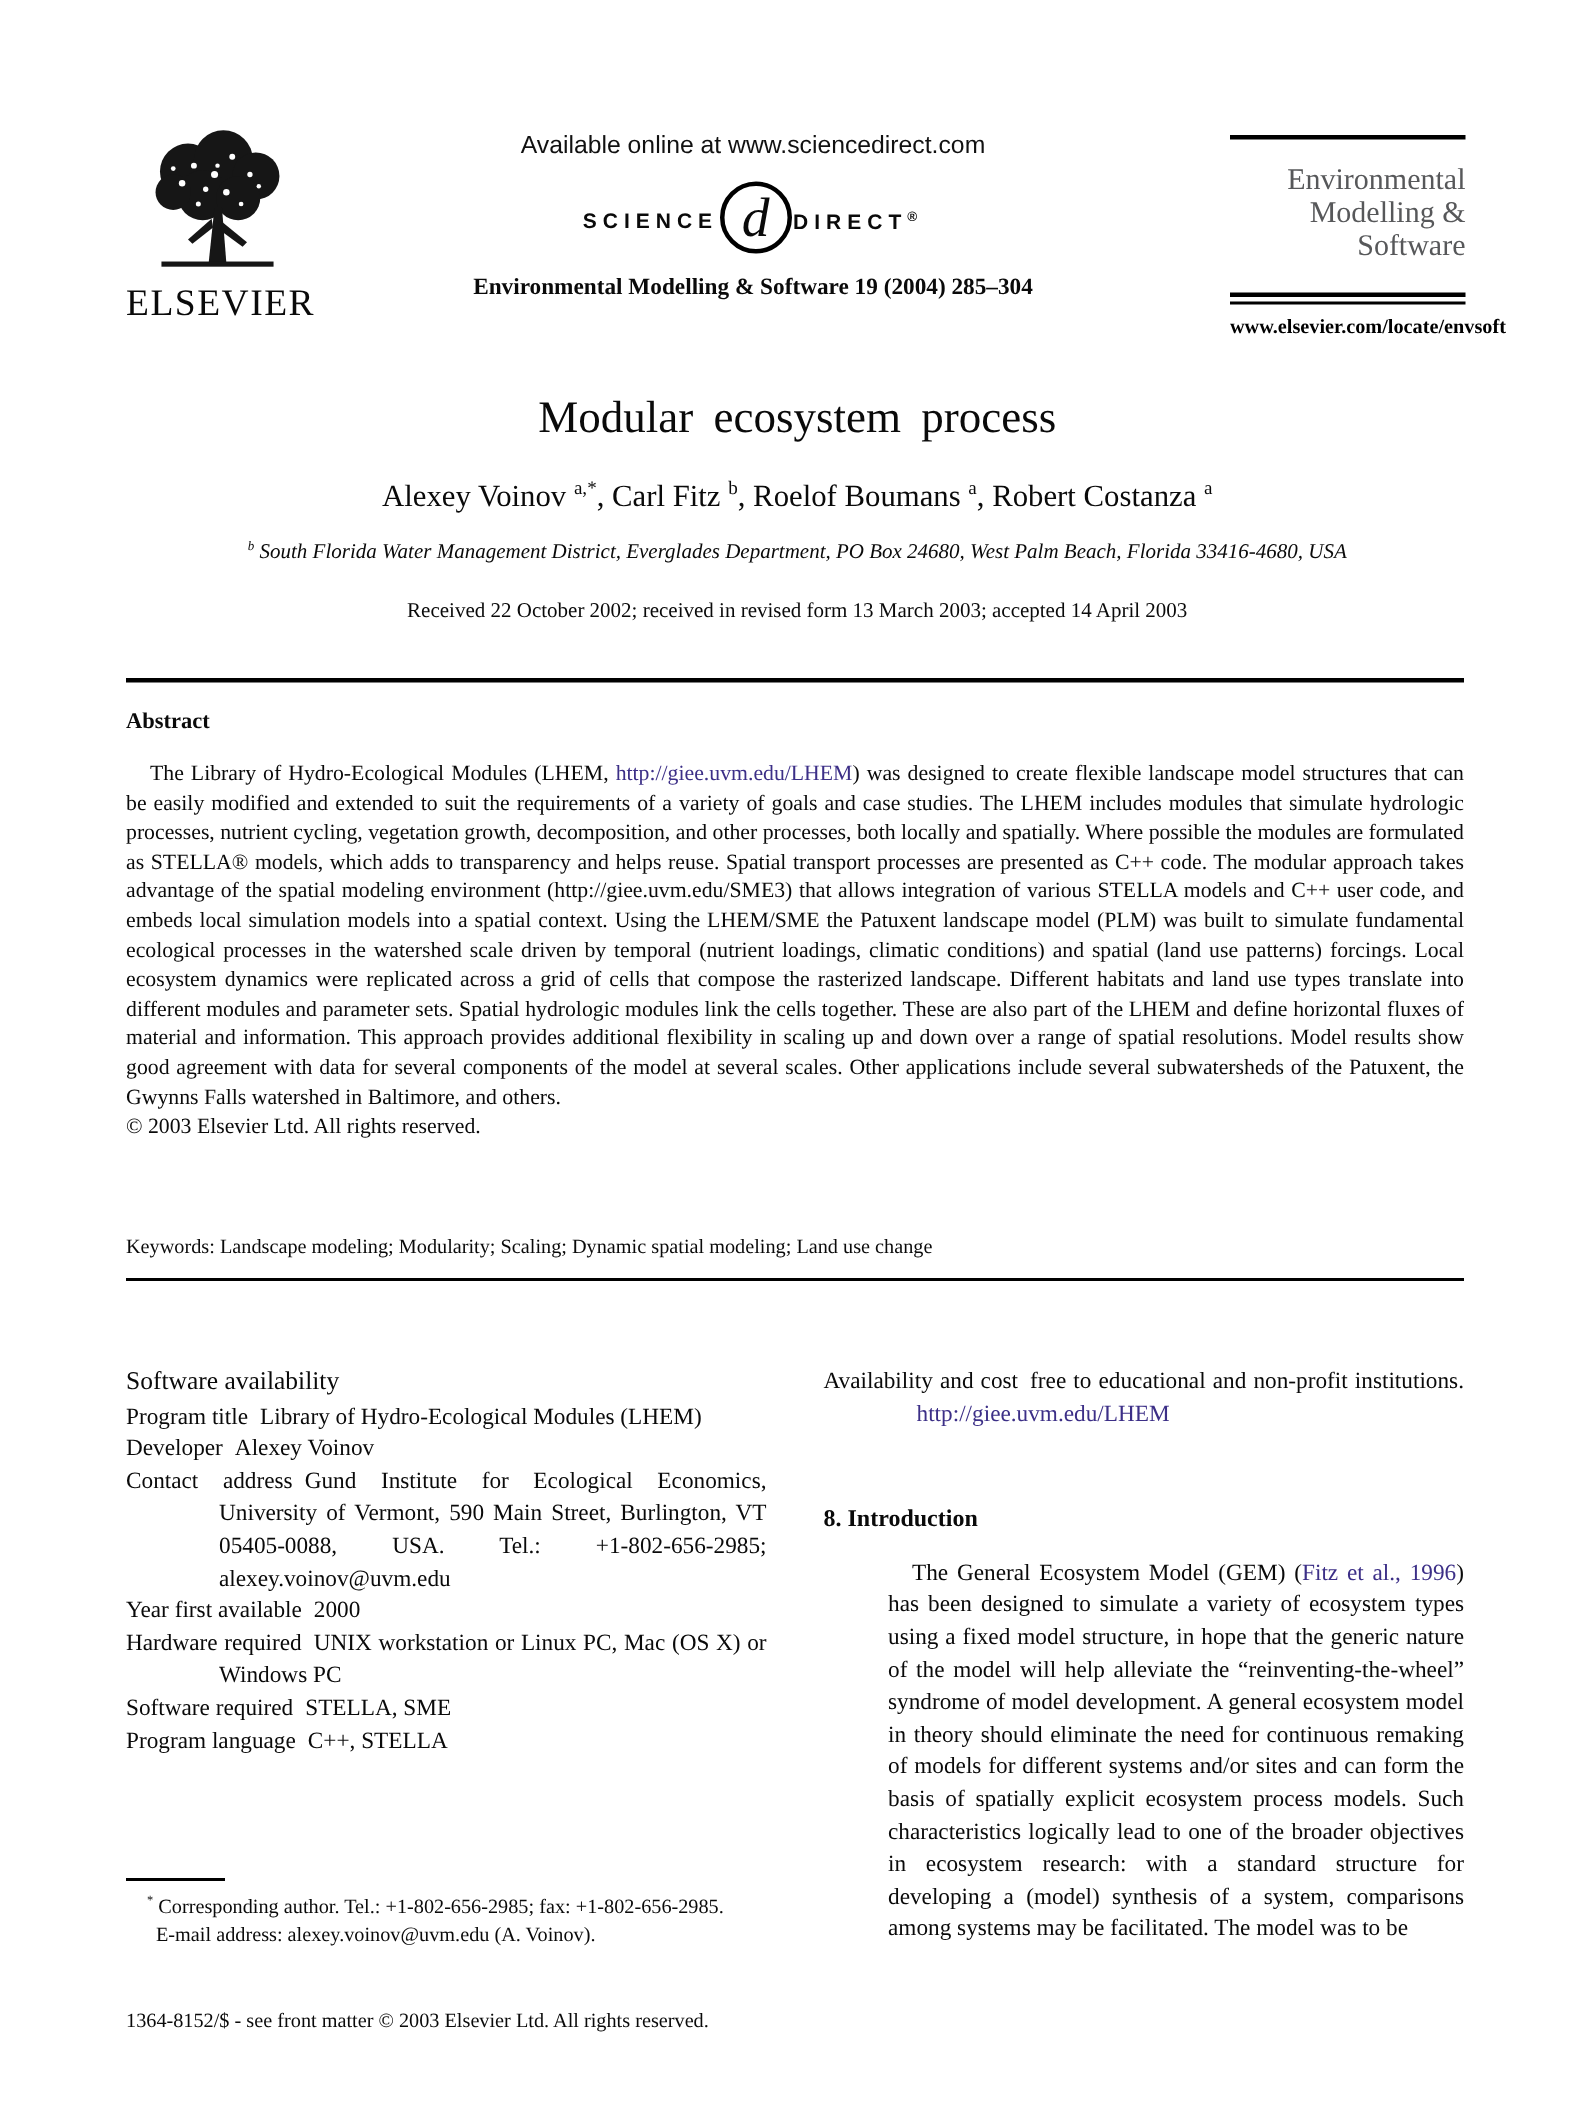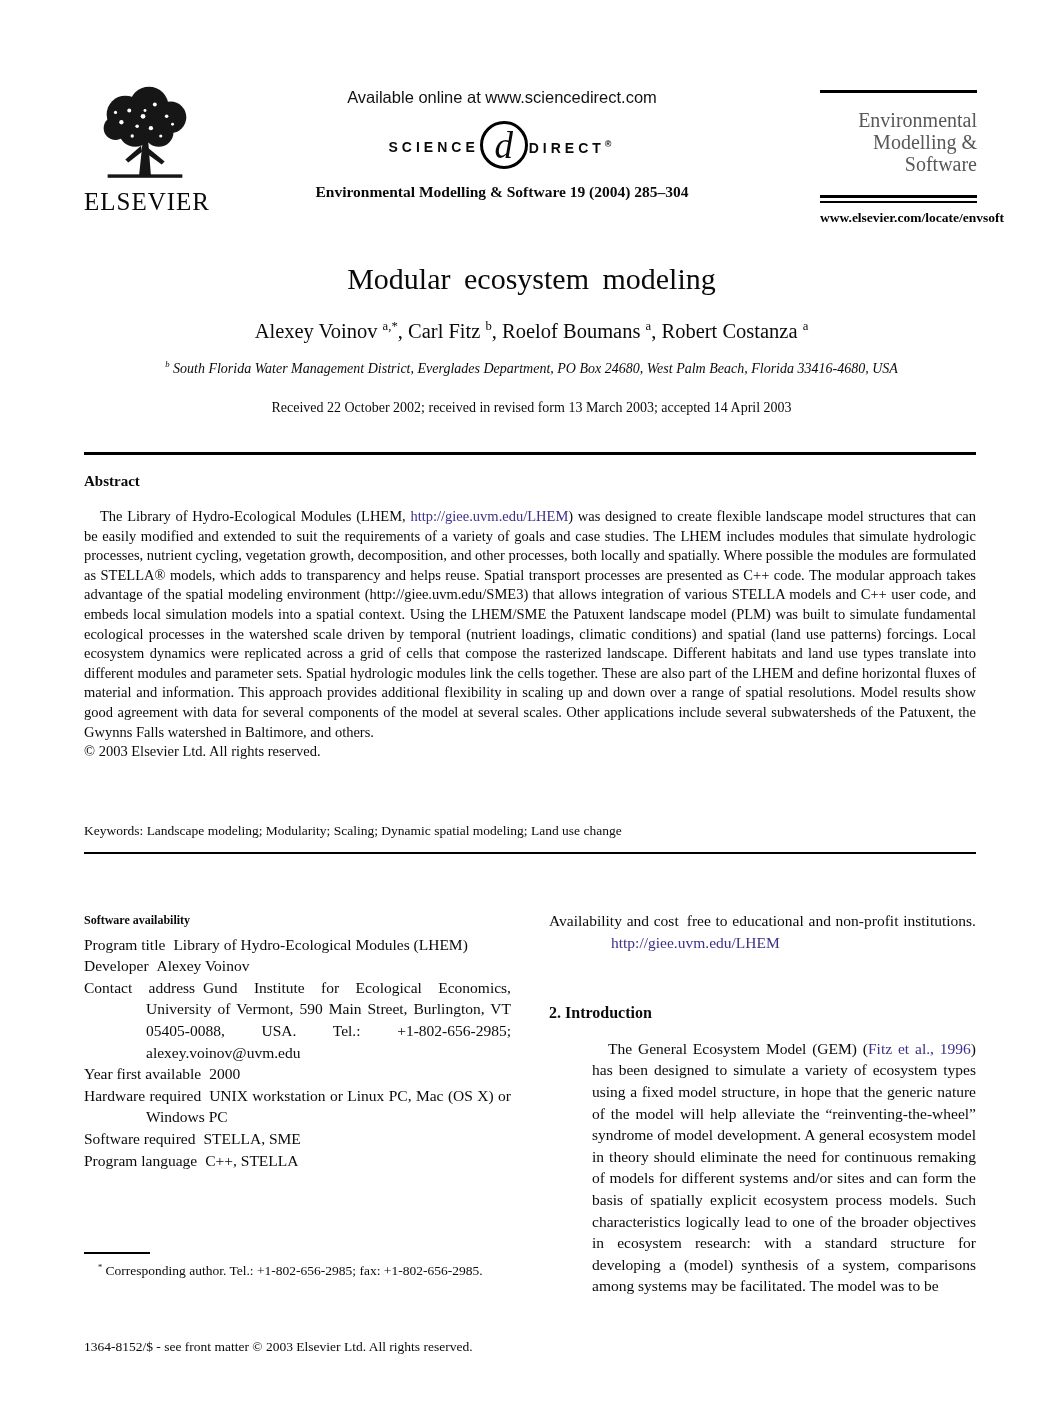--- a/index.html
+++ b/index.html
@@ -49,21 +49,21 @@
   .abs-head{left:84px;top:473px;font-size:15px;font-weight:bold;}
   .abs-body{left:84px;top:507px;width:892px;font-size:14.5px;line-height:19.6px;text-align:justify;text-indent:16px;}
   .copyright{text-indent:0;text-align:left;}
   .keywords{left:84px;top:823px;width:892px;font-size:13.5px;}
   .rule-thin{left:84px;top:852px;width:892px;height:1.5px;background:#000;}
 
   
   .col{width:427px;font-size:15.5px;line-height:21.6px;}
   .left-col{left:84px;top:910px;}
   .right-col{left:549px;top:910px;}
-  .sec-head{font-weight:bold;font-size:12px;margin:0 0 2px 0;}
+  .sec-head{font-weight:normal;font-size:17px;margin:0 0 2px 0;}
   .sa-entry{padding-left:62px;text-indent:-62px;text-align:justify;}
   .intro-head{font-weight:bold;font-size:16px;margin-top:49px;}
   .intro-para{margin-top:14px;text-align:justify;text-indent:16px;margin-left:43px;}
 
   
   .footnote{left:84px;top:1252px;width:427px;font-size:13.5px;line-height:19.5px;}
   .fn-rule{width:66px;height:1.5px;background:#000;margin-bottom:7px;}
   .fn-l1{text-indent:14px;text-align:justify;}
   .fn-l2{text-indent:20px;}
   .footer{left:84px;top:1337px;width:470px;font-size:13.5px;line-height:20px;}
@@ -121,21 +121,21 @@
     <div class="rh-rule"></div>
     <div class="rh-name">
       <div>Environmental</div>
       <div>Modelling &amp; Software</div>
     </div>
     <div class="rh-double-a"></div>
     <div class="rh-double-b"></div>
     <div class="rh-url lnk" style="color:#000000;">www.elsevier.com/locate/envsoft</div>
   </div>
 
-  <div class="abs title">Modular ecosystem modeling</div>
+  <div class="abs title">Modular ecosystem process</div>
   <div class="abs authors">Alexey Voinov <sup>a,*</sup>, Carl Fitz <sup>b</sup>, Roelof Boumans <sup>a</sup>, Robert Costanza <sup>a</sup></div>
   <div class="abs affils">
       <div class="affil-line"><sup>b</sup> South Florida Water Management District, Everglades Department, PO Box 24680, West Palm Beach, Florida 33416-4680, USA</div>
     </div>
   <div class="abs received">Received 22 October 2002; received in revised form 13 March 2003; accepted 14 April 2003</div>
 
   <div class="abs rule-thick"></div>
   <div class="abs abs-head">Abstract</div>
   <div class="abs abs-body">
     <div>The Library of Hydro-Ecological Modules (LHEM, <span class="lnk">http://giee.uvm.edu/LHEM</span>) was designed to create flexible landscape model structures that can be easily modified and extended to suit the requirements of a variety of goals and case studies. The LHEM includes modules that simulate hydrologic processes, nutrient cycling, vegetation growth, decomposition, and other processes, both locally and spatially. Where possible the modules are formulated as STELLA® models, which adds to transparency and helps reuse. Spatial transport processes are presented as C++ code. The modular approach takes advantage of the spatial modeling environment (http://giee.uvm.edu/SME3) that allows integration of various STELLA models and C++ user code, and embeds local simulation models into a spatial context. Using the LHEM/SME the Patuxent landscape model (PLM) was built to simulate fundamental ecological processes in the watershed scale driven by temporal (nutrient loadings, climatic conditions) and spatial (land use patterns) forcings. Local ecosystem dynamics were replicated across a grid of cells that compose the rasterized landscape. Different habitats and land use types translate into different modules and parameter sets. Spatial hydrologic modules link the cells together. These are also part of the LHEM and define horizontal fluxes of material and information. This approach provides additional flexibility in scaling up and down over a range of spatial resolutions. Model results show good agreement with data for several components of the model at several scales. Other applications include several subwatersheds of the Patuxent, the Gwynns Falls watershed in Baltimore, and others.</div>
@@ -152,26 +152,27 @@
         <div class="sa-entry">Contact address<span class="gap" style="width: 8px;"></span>Gund Institute for Ecological Economics, University of Vermont, 590 Main Street, Burlington, VT 05405-0088, USA. Tel.: +1-802-656-2985; alexey.voinov@uvm.edu</div>
         <div class="sa-entry">Year first available<span class="gap" style="width: 8px;"></span>2000</div>
         <div class="sa-entry">Hardware required<span class="gap" style="width: 8px;"></span>UNIX workstation or Linux PC, Mac (OS X) or Windows PC</div>
         <div class="sa-entry">Software required<span class="gap" style="width: 8px;"></span>STELLA, SME</div>
         <div class="sa-entry">Program language<span class="gap" style="width: 8px;"></span>C++, STELLA</div>
       </div>
   </div>
 
   <div class="abs col right-col">
     <div class="sa-entry">Availability and cost<span class="gap" style="width: 8px;"></span>free to educational and non-profit institutions. <span class="lnk">http://giee.uvm.edu/LHEM</span></div>
-    <div class="intro-head">2. Introduction</div>
+    <div class="intro-head">8. Introduction</div>
     <div class="intro-para">The General Ecosystem Model (GEM) (<span class="lnk">Fitz et al., 1996</span>) has been designed to simulate a variety of ecosystem types using a fixed model structure, in hope that the generic nature of the model will help alleviate the “reinventing-the-wheel” syndrome of model development. A general ecosystem model in theory should eliminate the need for continuous remaking of models for different systems and/or sites and can form the basis of spatially explicit ecosystem process models. Such characteristics logically lead to one of the broader objectives in ecosystem research: with a standard structure for developing a (model) synthesis of a system, comparisons among systems may be facilitated. The model was to be</div>
   </div>
 
   <div class="abs footnote">
     <div class="fn-rule"></div>
     <div class="fn-l1"><sup>*</sup> Corresponding author. Tel.: +1-802-656-2985; fax: +1-802-656-2985.</div>
+    <div class="fn-l2"><span class="it">E-mail address:</span> alexey.voinov@uvm.edu (A. Voinov).</div>
   </div>
 
   <div class="abs footer">
     <div>1364-8152/$ - see front matter © 2003 Elsevier Ltd. All rights reserved.</div>
   </div>
 
 </div>
 
 </body></html>

